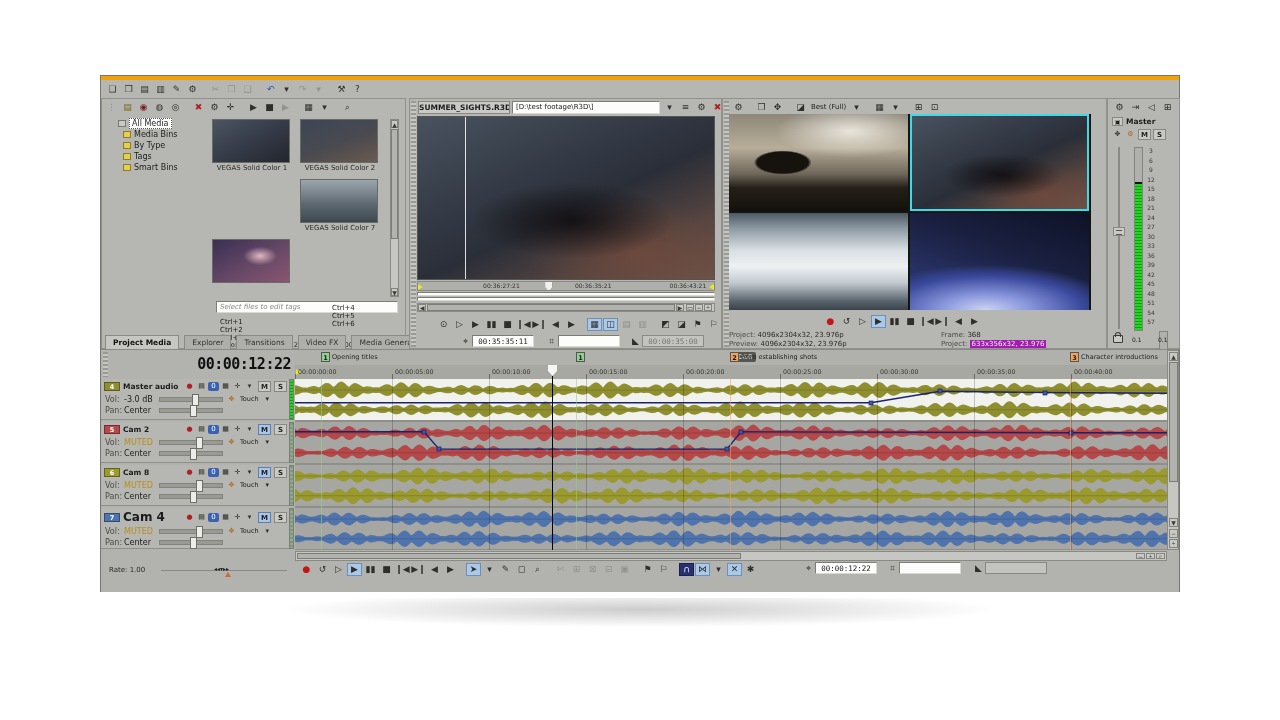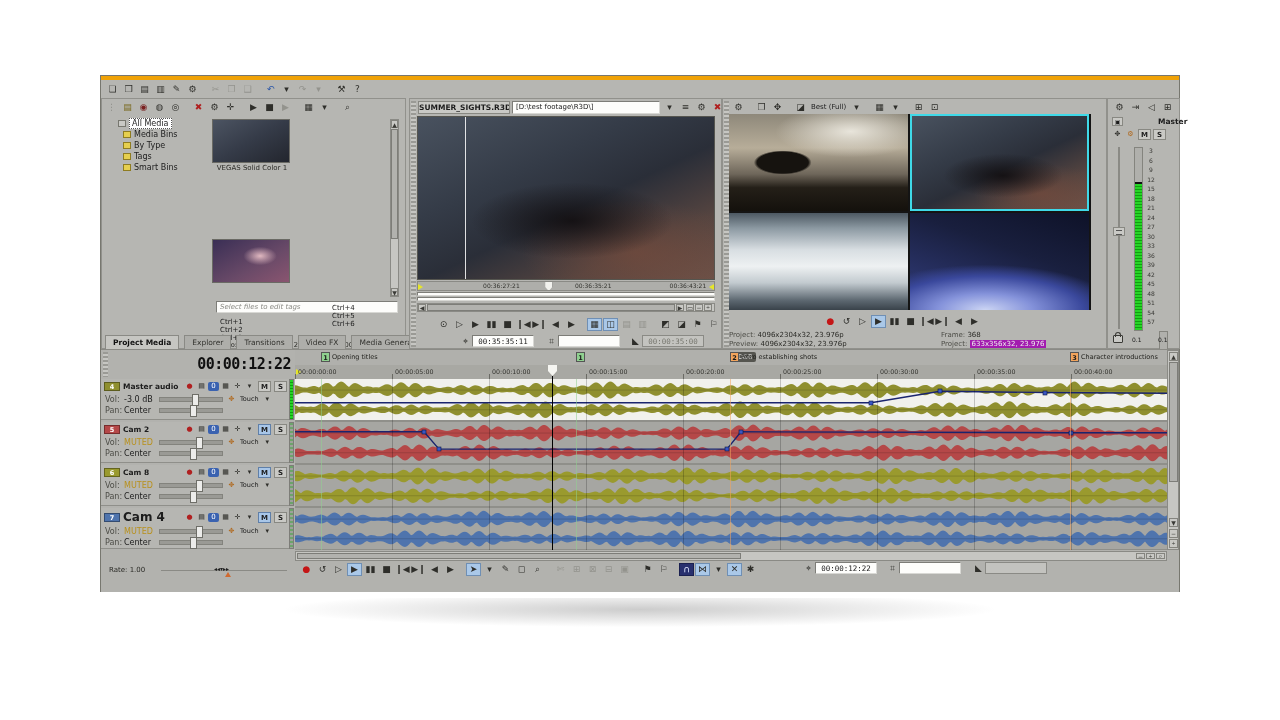--- a/index.html
+++ b/index.html
@@ -155,20 +155,28 @@
           <span class="fold"></span>
           <span>Smart Bins</span>
         </div>
       </div>
 
       <div class="abs" style="left:110px;top:20px;width:176px;height:178px;overflow:hidden;">
         <div class="abs" style="left:0;top:0;">
           <div class="thumb g1"></div>
           <div class="tlabel">VEGAS Solid Color 1</div>
         </div>
+        <div class="abs" style="left:88px;top:0;">
+          <div class="thumb g2"></div>
+          <div class="tlabel">VEGAS Solid Color 2</div>
+        </div>
+        <div class="abs" style="left:88px;top:60px;">
+          <div class="thumb g4"></div>
+          <div class="tlabel">VEGAS Solid Color 7</div>
+        </div>
         <div class="abs" style="left:0;top:120px;">
           <div class="thumb g5"></div>
         </div>
       </div>
 
       <div class="abs scroll" style="left:288px;top:20px;width:9px;height:178px;">
         <div class="sbtn abs" style="left:0;top:0;width:7px;height:8px;">▲</div>
         <div class="sthumb abs" style="left:0;top:9px;width:7px;height:110px;"></div>
         <div class="sbtn abs" style="left:0;bottom:0;width:7px;height:8px;">▼</div>
       </div>
@@ -313,21 +321,21 @@
 
     <div class="abs panel" style="left:1006px;top:22px;width:73px;height:251px;">
       <div class="abs tbar" style="left:4px;top:1px;height:15px;">
           <span class="ic">⚙</span>
           <span class="ic">⇥</span>
           <span class="ic">◁</span>
           <span class="ic">⊞</span>
         </div>
       <div class="abs" style="left:4px;top:18px;display:flex;align-items:center;gap:3px;">
         <span class="btn" style="width:11px;height:9px;font-size:6px;line-height:8px;">▣</span>
-        <span style="font-size:7.5px;font-weight:bold;margin-left:32px;">Master</span>
+        <span style="font-size:7.5px;font-weight:bold;">Master</span>
       </div>
       <div class="abs" style="left:4px;top:30px;display:flex;gap:2px;align-items:center;">
         <span class="ic mini">✥</span>
         <span class="ic mini" style="color:#b06a20;">⚙</span>
         <span class="btn mslabel">M</span>
         <span class="btn mslabel">S</span>
       </div>
 
       <div class="abs" style="left:10px;top:48px;width:2px;height:182px;background:#8a8a85;"></div>
       <div class="abs btn" style="left:5px;top:128px;width:12px;height:9px;">

